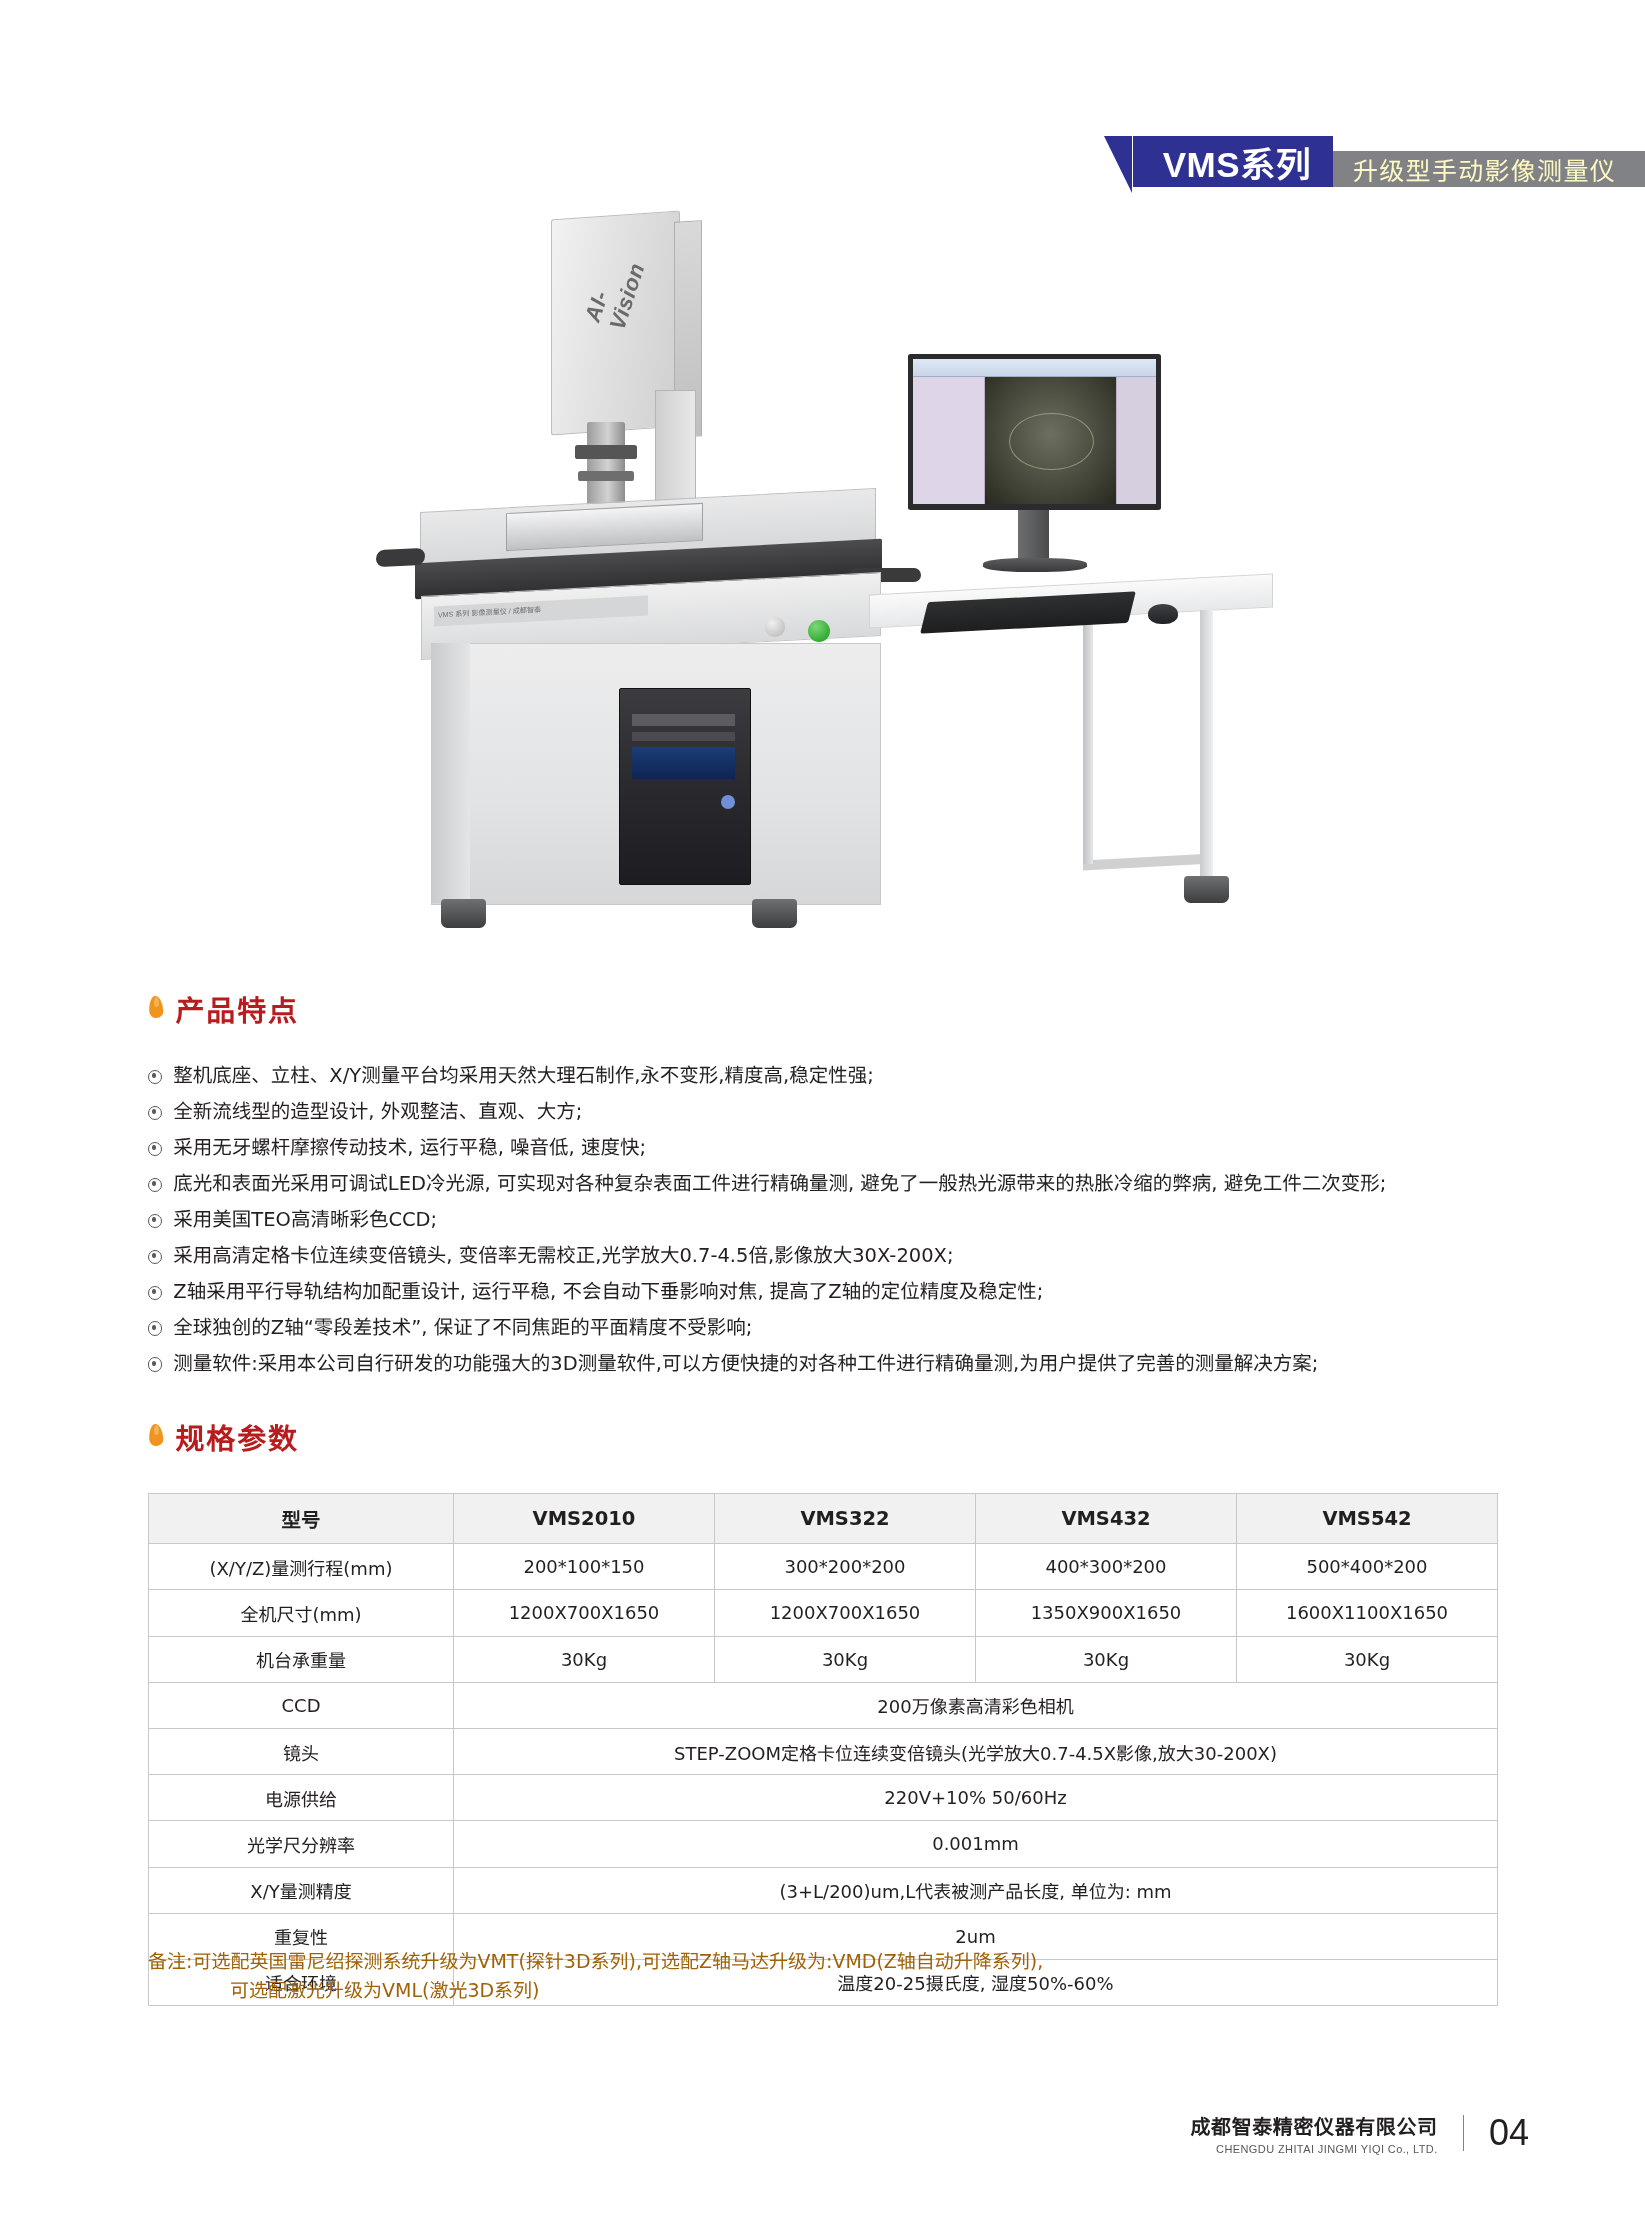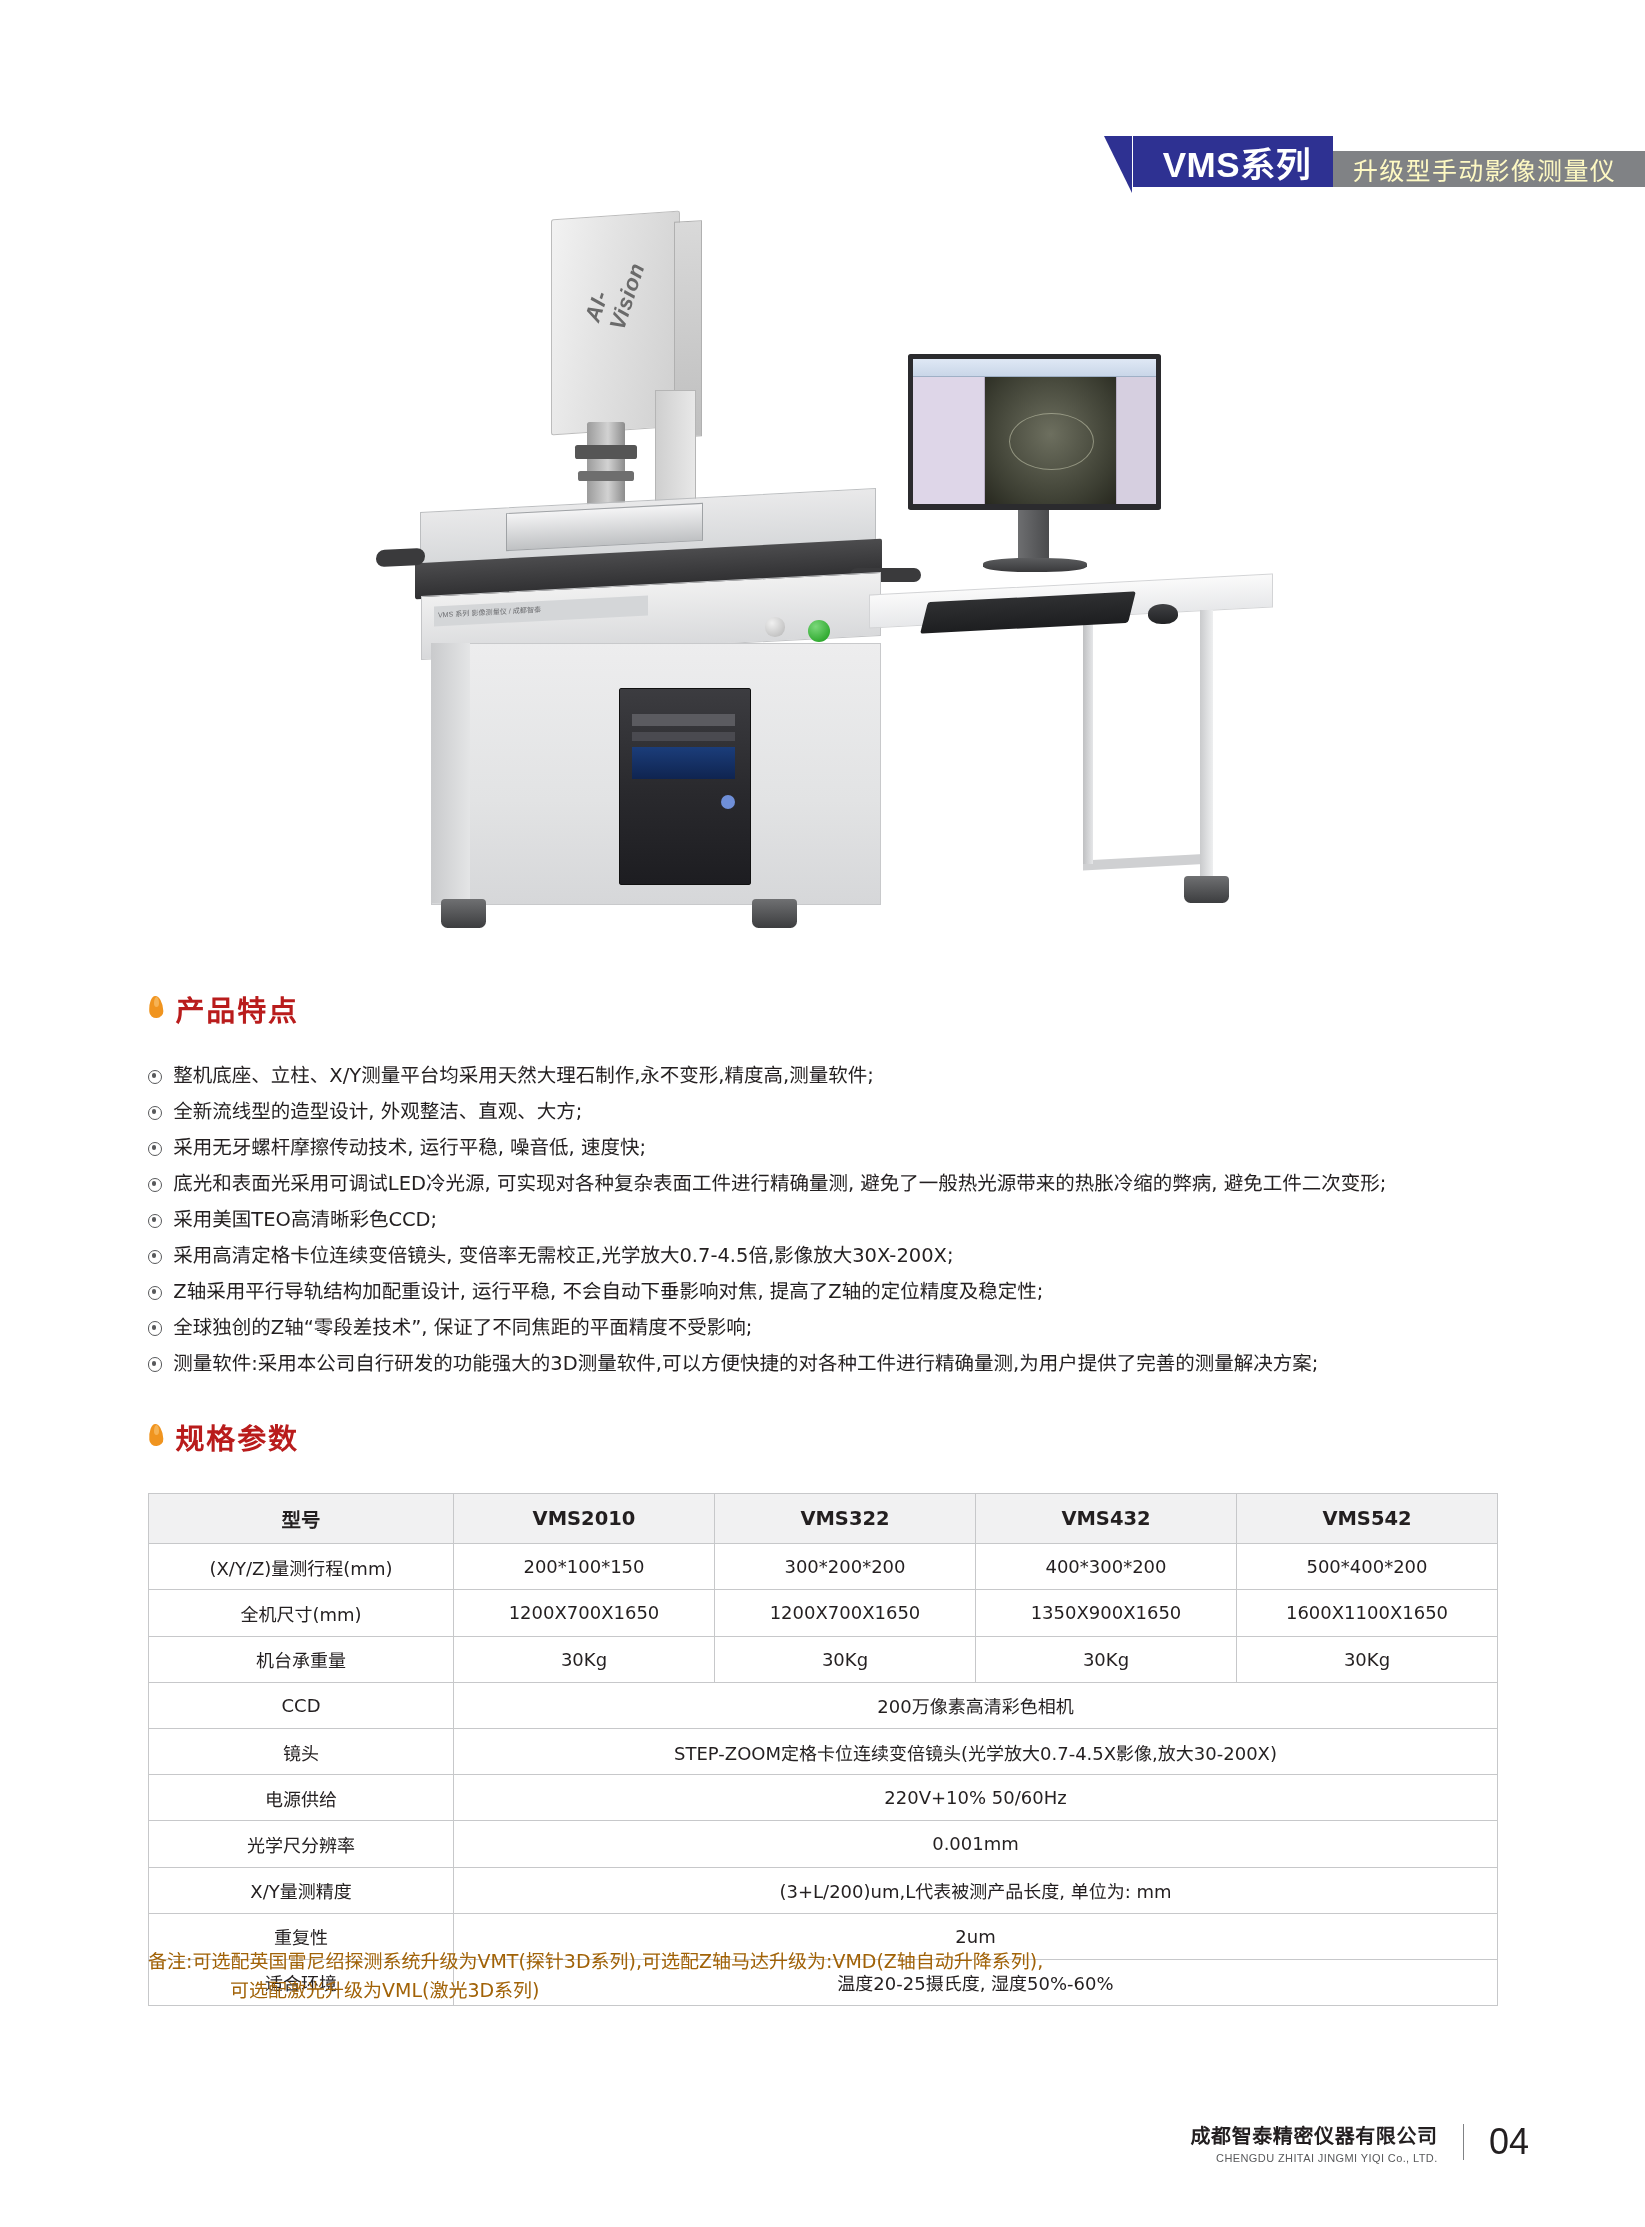--- a/index.html
+++ b/index.html
@@ -566,21 +566,21 @@
     line-height: 1.5;
     color: #a16207;
     font-family: "DejaVu Sans", "Liberation Sans", sans-serif;
   }
   .note .indent { padding-left: 82px; display: block; }
 
   
   .footer {
     position: absolute;
     right: 117px;
-    bottom: 63px;
+    bottom: 72px;
     display: flex;
     align-items: center;
     gap: 25px;
   }
   .footer-names {
     text-align: right;
   }
   .footer-cn {
     font-size: 20px;
     font-weight: bold;
@@ -665,21 +665,21 @@
 <div class="section" style="top:987px;">
   <div class="sec-heading">
     <span class="flame"></span>
     <span class="sec-title">产品特点</span>
   </div>
 </div>
 
 <div class="features">
   <div class="feature-row">
     <span class="bullet"></span>
-    <span class="feature-text">整机底座、立柱、X/Y测量平台均采用天然大理石制作,永不变形,精度高,测量软件;</span>
+    <span class="feature-text">整机底座、立柱、X/Y测量平台均采用天然大理石制作,永不变形,精度高,稳定性强;</span>
   </div>
   <div class="feature-row">
     <span class="bullet"></span>
     <span class="feature-text">全新流线型的造型设计, 外观整洁、直观、大方;</span>
   </div>
   <div class="feature-row">
     <span class="bullet"></span>
     <span class="feature-text">采用无牙螺杆摩擦传动技术, 运行平稳, 噪音低, 速度快;</span>
   </div>
   <div class="feature-row">

